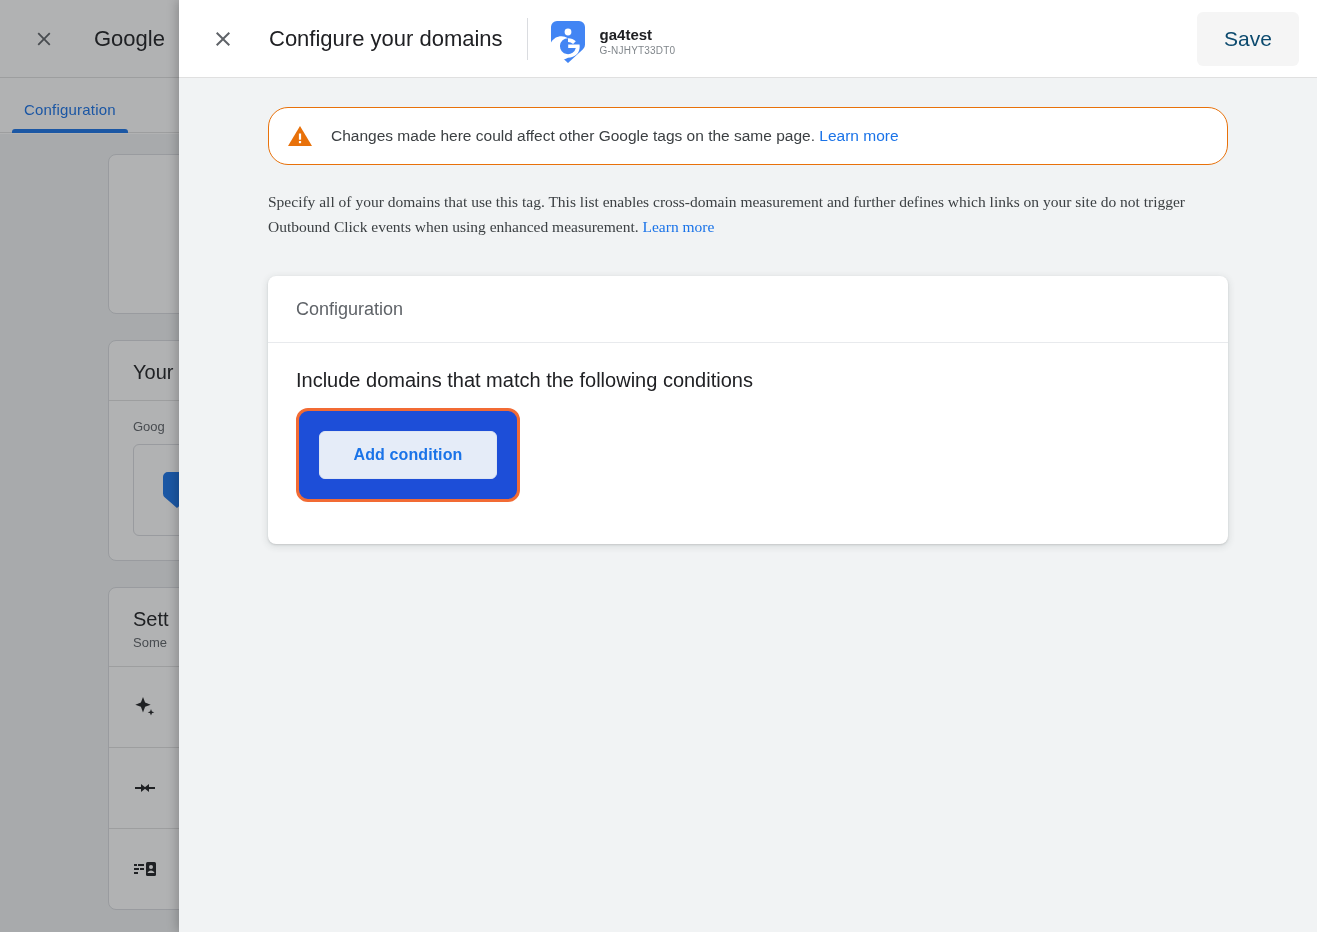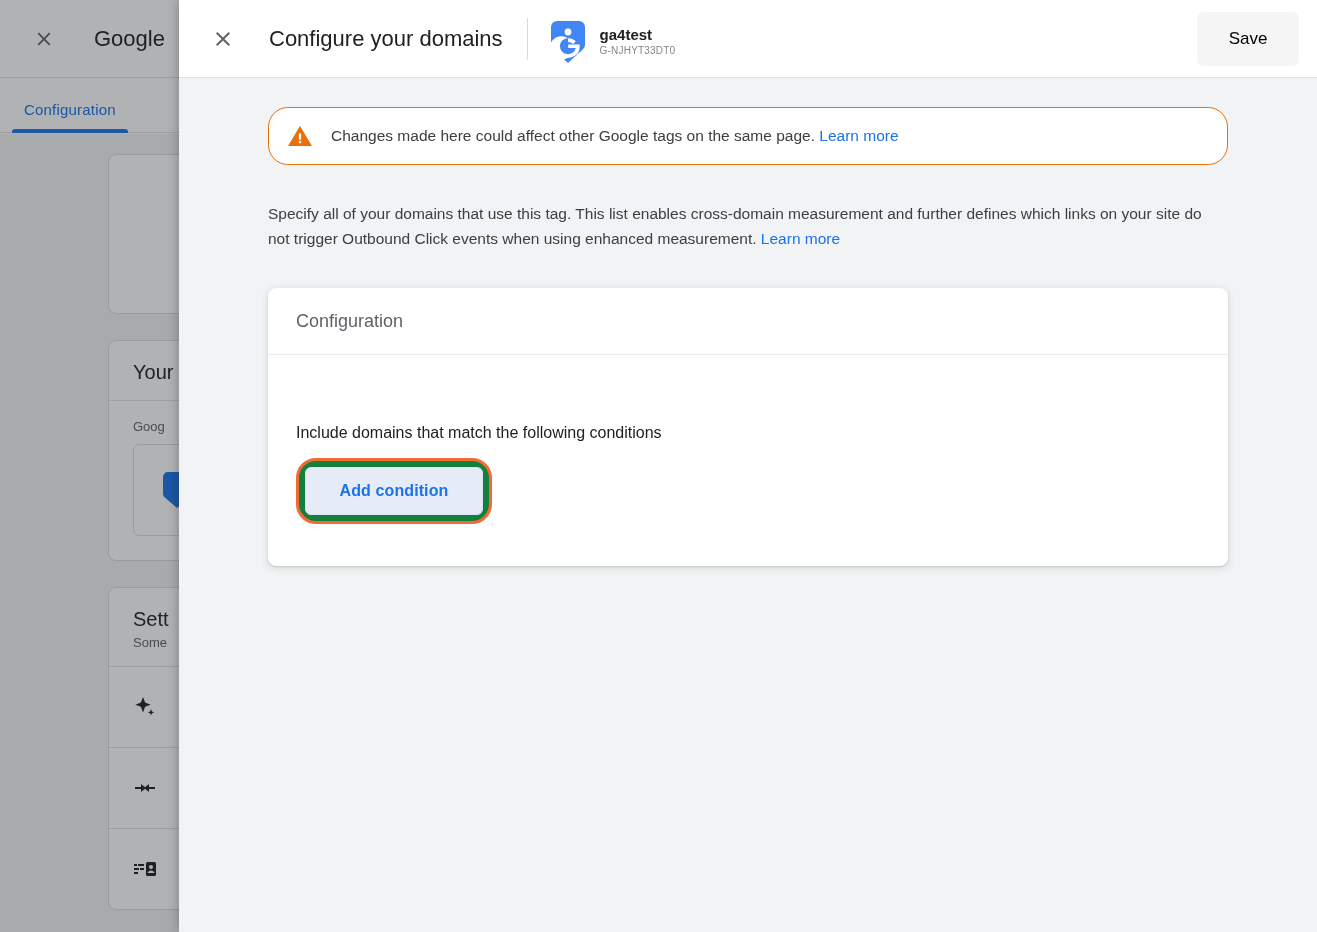--- a/index.html
+++ b/index.html
@@ -100,56 +100,57 @@
     font-size: 22px; color: #202124; margin-left: 22px; white-space: nowrap;
   }
   .vdivider { width:1px; height:42px; background:#dadce0; margin: 0 22px 0 24px; }
   .tag-chip { display:flex; align-items:center; gap:14px;margin-top:6px; }
   .tag-icon { width: 36px; height: 44px; position: relative; flex:0 0 36px;}
   .tag-name { font-size: 15px; color:#202124; font-weight: 700; line-height: 1.25; }
   .tag-id { font-size: 10px; color:#80868b; line-height: 1.3; letter-spacing:.2px;}
   .spacer { flex: 1 1 auto; }
   .save-btn {
     min-width: 102px; height: 54px; border-radius: 6px;
-    background: #f5f5f5; color: #000000; border: none;
-    font-size: 17px; font-family: inherit;
+    background: #f5f5f5; color: #0c4a6e; border: none;
+    font-size: 21px; font-family: inherit;
     display:flex; align-items:center; justify-content:center;
   }
 
   .panel-body { flex: 1 1 auto; overflow: hidden; padding: 29px 0 0 0; }
   .inner { width: 960px; margin-left: 89px; }
 
   .alert {
     border: 1px solid #e8710a; border-radius: 20px; background: #ffffff;
     min-height: 58px; display: flex; align-items: center;
     padding: 14px 18px; gap: 18px;
   }
   .warn-tri { width: 26px; height: 24px; position: relative; flex:0 0 26px; }
   .alert-text { font-size: 15.5px; color: #3c4043; line-height: 1.4; }
   .link { color: #1a73e8; text-decoration: none; cursor: pointer; }
 
   .descr {
-    margin-top: 36px; font-size: 15.5px; color: #3c4043; line-height: 1.62;
+    margin-top: 24px; font-size: 15.5px; color: #3c4043; line-height: 1.62;
     max-width: 935px;
+    font-family: Liberation Serif, serif;
   }
 
   .card {
     margin-top: 37px; background: #ffffff; border-radius: 8px;
     box-shadow: 0 1px 2px rgba(60,64,67,.18), 0 2px 6px 2px rgba(60,64,67,.09);
     overflow: hidden;
   }
   .card-head { padding: 23px 28px 22px 28px; font-size: 18px; color: #5f6368; }
   .card-sep { height: 1px; background: #e8eaed; }
   .card-body { padding: 26px 28px 42px 28px; }
-  .cond-label { font-size: 16px; color: #202124; margin-bottom: 16px; margin-top: 43px; }
+  .cond-label { font-size: 20px; color: #202124; margin-bottom: 16px; }
 
   .focus-ring {
-    display: inline-block; padding: 6px;
-    border: 3px solid #f26b34; border-radius: 20px;
-    background: #15803d;
+    display: inline-block; padding: 20px;
+    border: 3px solid #f26b34; border-radius: 12px;
+    background: #1d4ed8;
   }
   .add-btn {
     display:flex; align-items:center; justify-content:center;
     min-width: 178px; height: 48px; border-radius: 6px;
     background: #e5ecf8; border: 1px solid #dde5f3;
     color: #1a73e8; font-size: 16px; font-weight: 700; letter-spacing:.1px;
     font-family: inherit; cursor: pointer;
   }
 </style>
 </head>

